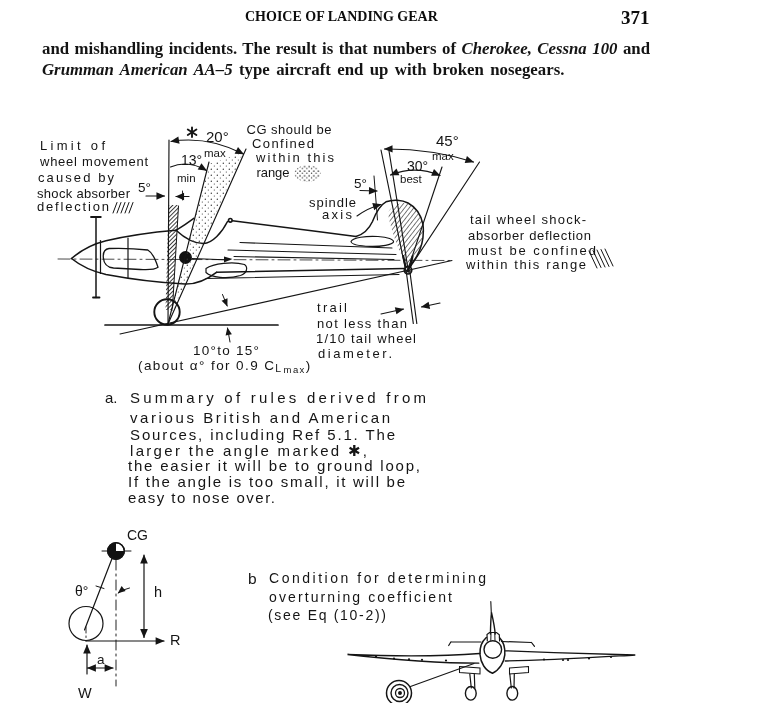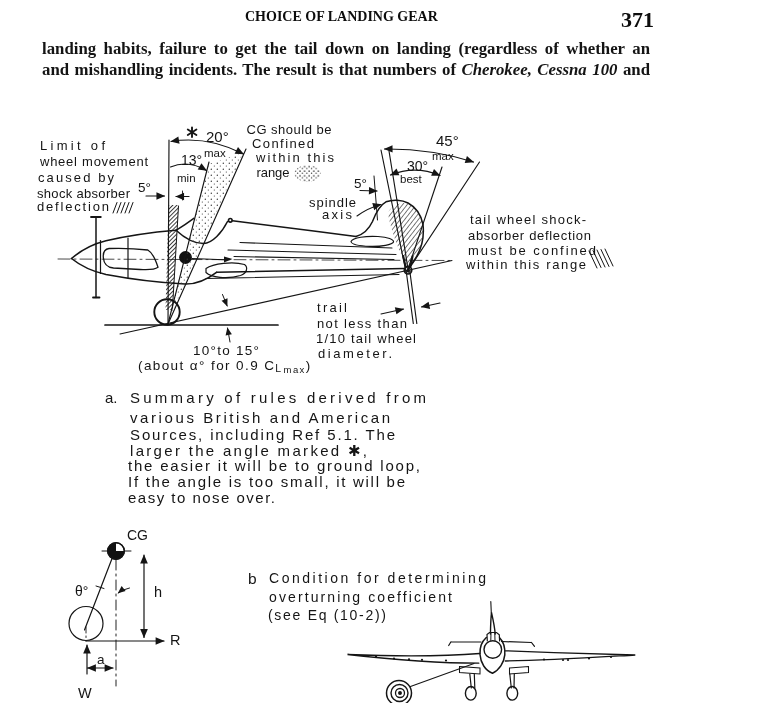--- a/index.html
+++ b/index.html
@@ -1,33 +1,33 @@
 <!DOCTYPE html>
 <html><head>
 <meta charset="utf-8">
 <style>
   html,body{margin:0;padding:0;background:#ffffff;}
   #page{position:relative;width:758px;height:703px;background:#ffffff;overflow:hidden;
         font-family:"Liberation Serif",serif;}
   .hdr{position:absolute;left:245px;top:9px;font-size:14px;font-weight:700;letter-spacing:0px;color:#0d0d0d;}
-  .pageno{position:absolute;left:621px;top:7px;font-size:22px;font-weight:700;color:#0d0d0d;}
+  .pageno{position:absolute;left:621px;top:7px;font-size:19px;font-weight:700;color:#0d0d0d;}
   #para{position:absolute;left:42px;top:38px;width:608px;color:#141414;
         font-size:16.8px;line-height:21px;font-weight:700;}
   .j{text-align:justify;text-align-last:justify;}
   svg{position:absolute;left:0;top:0;}
   svg text{font-family:"Liberation Sans",sans-serif;fill:#151515;}
 </style>
 </head>
 <body>
 <div id="page">
   <div class="hdr">CHOICE OF LANDING GEAR</div>
   <div class="pageno">371</div>
   <div id="para">
-    <div class="j">landing habits, failure to get the tail down on landing (regardless of whether an</div>
     <div class="j">and mishandling incidents. The result is that numbers of <i>Cherokee, Cessna 100</i> and</div>
+    <div style="word-spacing:2.2px"><i>Grumman American AA–5</i> type aircraft end up with broken nosegears.</div>
   </div>
   <svg width="758" height="703" viewBox="0 0 758 703">
     <defs>
       <marker id="ah" markerWidth="9" markerHeight="8" refX="7.5" refY="4" orient="auto-start-reverse">
         <path d="M0.5,0.8 L8,4 L0.5,7.2 z" fill="#151515"></path>
       </marker>
       <pattern id="hatchS" width="2.9" height="2.9" patternUnits="userSpaceOnUse" patternTransform="rotate(45)">
         <line x1="0" y1="0" x2="0" y2="2.9" stroke="#111" stroke-width="1.6"></line>
       </pattern>
       <pattern id="hatchF" width="3.6" height="3.6" patternUnits="userSpaceOnUse" patternTransform="rotate(38)">

